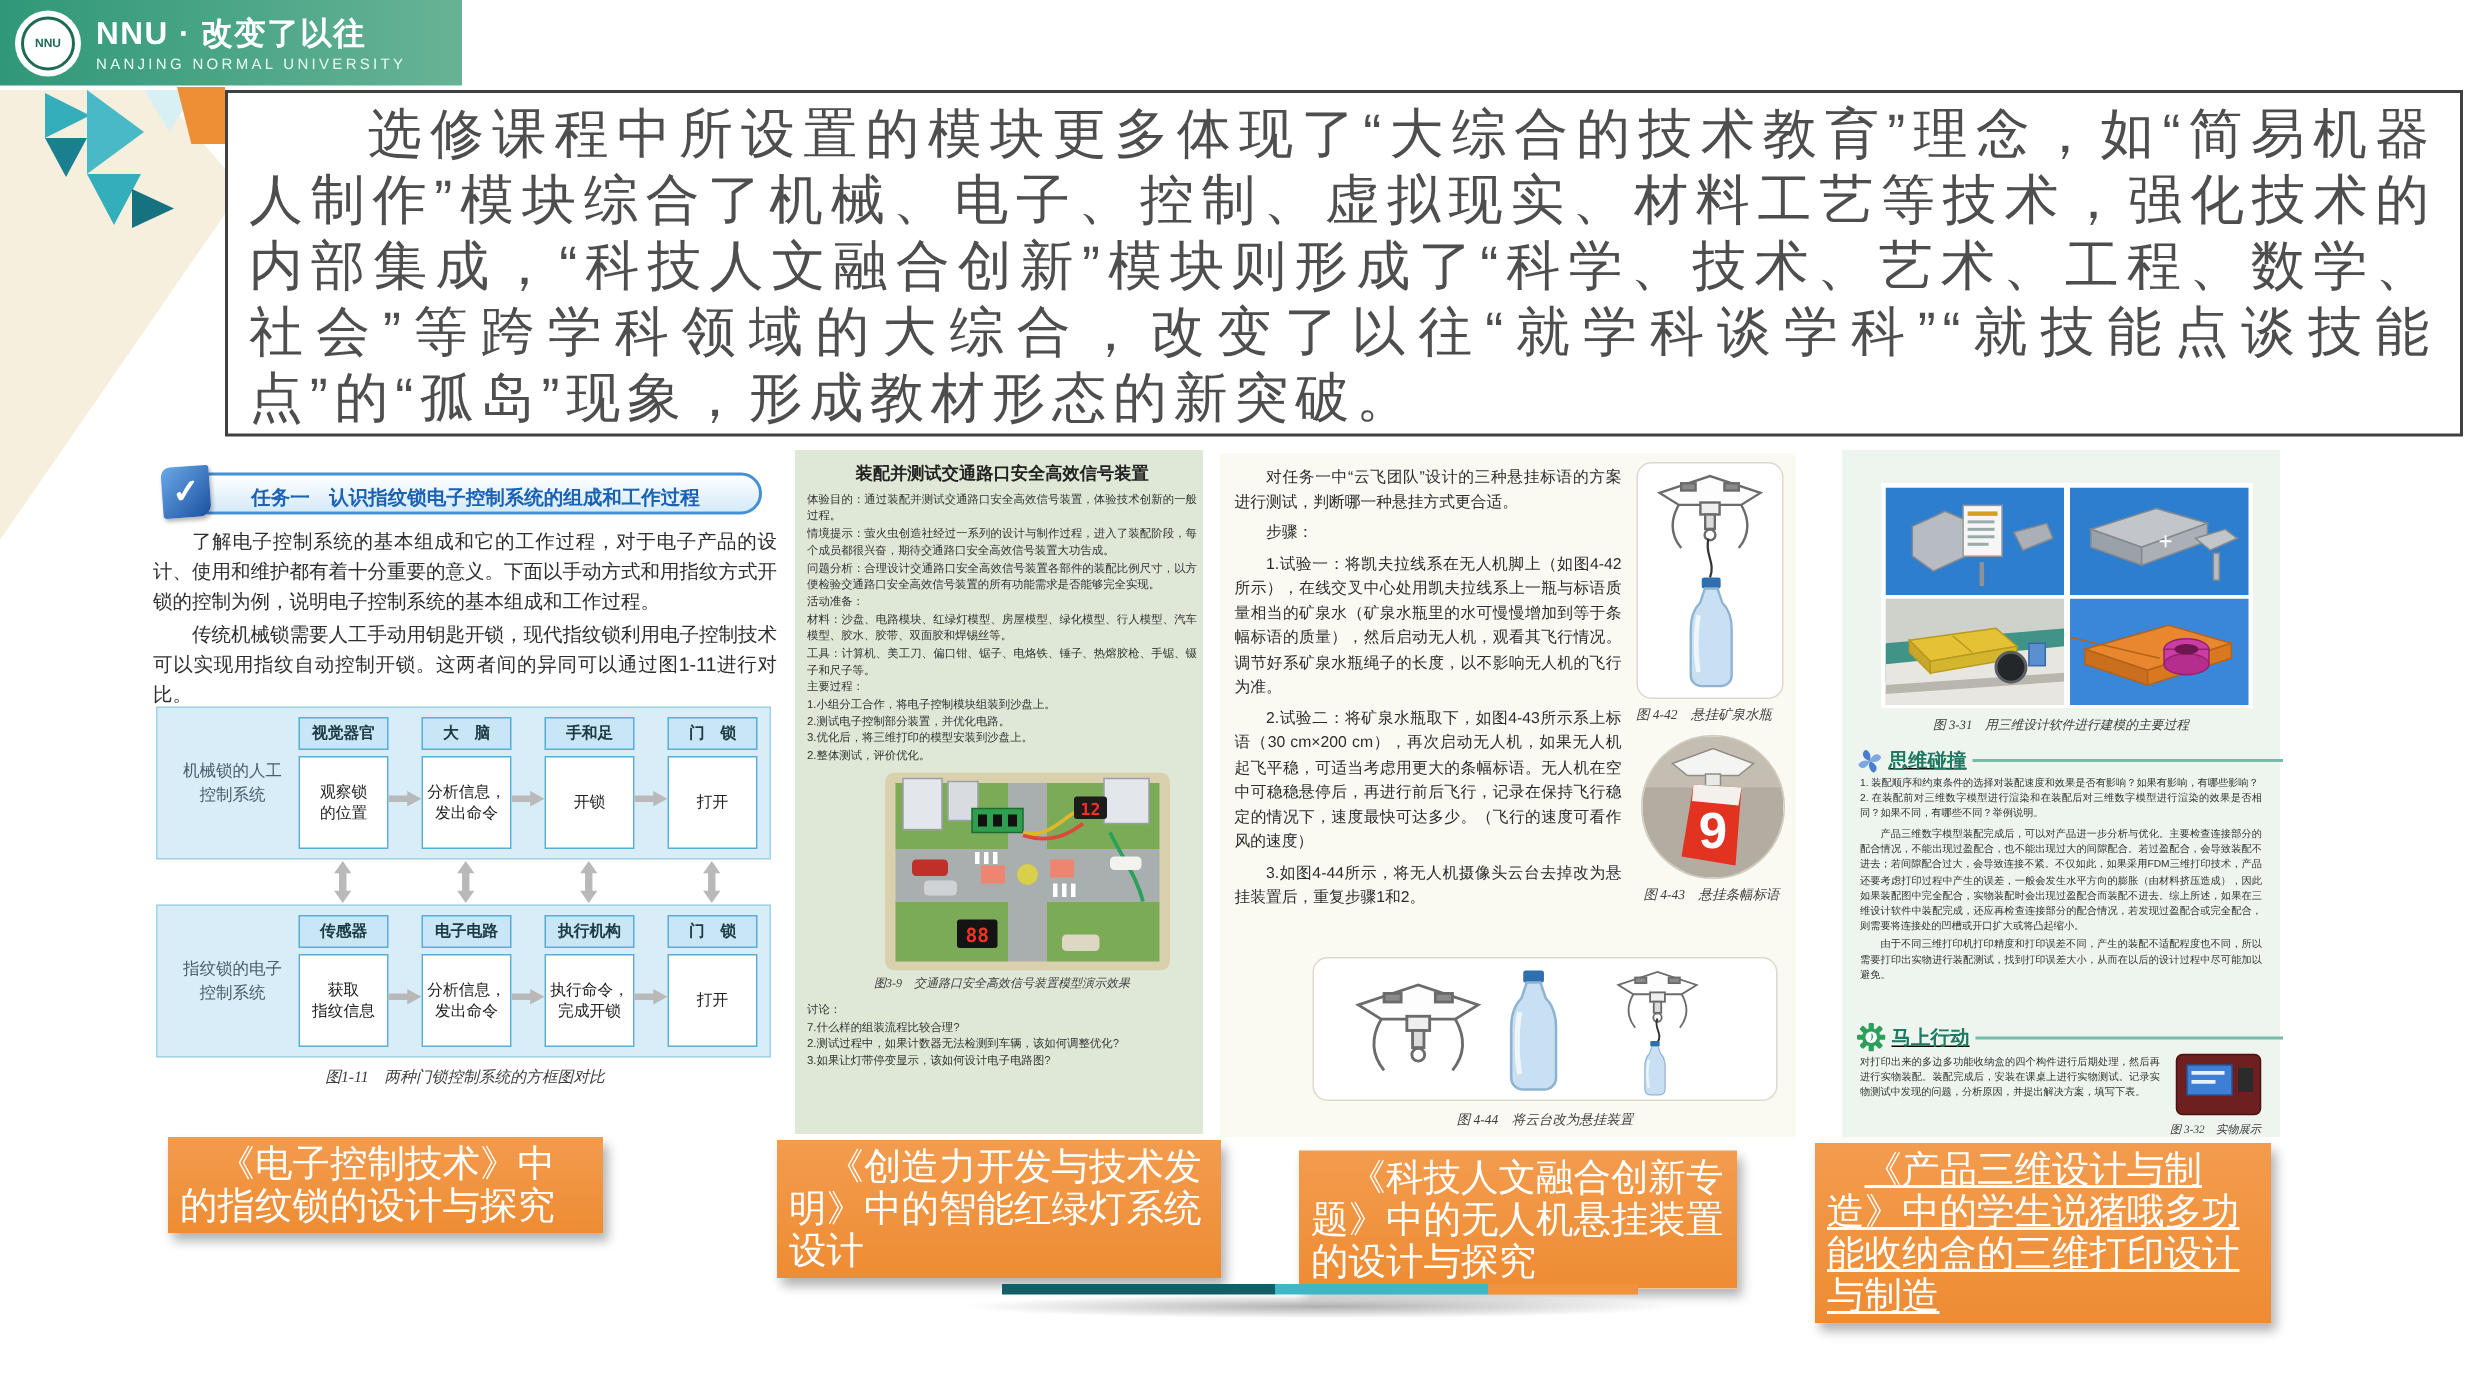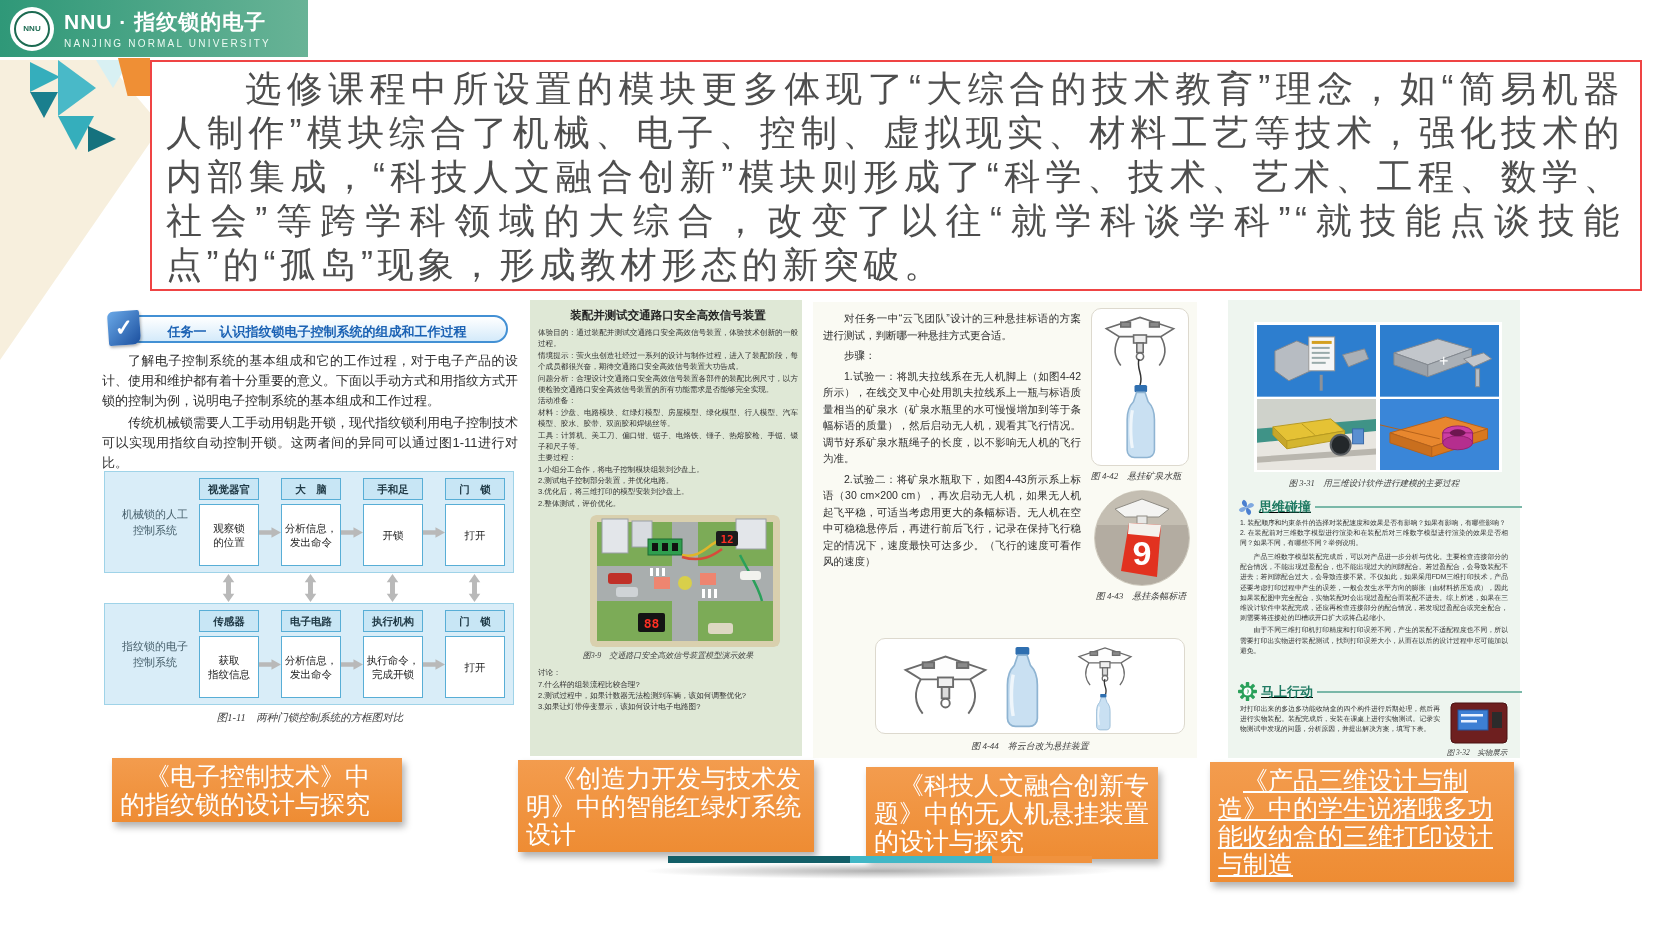--- a/index.html
+++ b/index.html
@@ -13,21 +13,21 @@
   .seal{width:44px;height:44px;border-radius:50%;background:#fff;display:flex;align-items:center;justify-content:center;flex:0 0 auto;}
   .seal-inner{width:36px;height:36px;border-radius:50%;border:2px solid #1d6b52;box-sizing:border-box;
               display:flex;align-items:center;justify-content:center;font-size:8px;font-weight:bold;color:#1d6b52;}
   .hdr-line1{color:#fff;font-size:21px;font-weight:bold;letter-spacing:1px;white-space:nowrap;}
   .hdr-line2{color:#eafaf2;font-size:10px;letter-spacing:2.2px;margin-top:2px;white-space:nowrap;}
 
   
   .tri{position:absolute;}
 
   
-  .main-box{left:150px;top:60px;width:1492px;height:231px;border:2px solid #ef4444;background:#fff;
+  .main-box{left:150px;top:60px;width:1492px;height:231px;border:2px solid #404040;background:#fff;
             box-sizing:border-box;padding:5px 16px 5px 14px;}
   .main-text{margin:0;font-size:36px;line-height:44px;letter-spacing:4.5px;color:#4e4e4e;
              text-indent:2.2em;text-align:justify;}
 
   
   .figcap{font-family:"Liberation Serif",serif;font-style:italic;color:#3e3e3e;text-align:center;}
 
   
   .page1{left:100px;top:303px;width:420px;height:440px;background:#fff;}
   .task-banner{position:absolute;left:26px;top:12px;width:382px;height:28px;border:2px solid #4390d4;
@@ -114,21 +114,21 @@
         <path d="M8,24 C6,34 6,50 8,60" stroke="#ffffff" stroke-width="3" fill="none" opacity="0.7"></path>
       </g>
     </defs>
   </svg>
 
   <div class="abs hdr">
     <div class="seal">
       <div class="seal-inner">NNU</div>
     </div>
     <div>
-      <div class="hdr-line1">NNU · 指纹锁的电子</div>
+      <div class="hdr-line1">NNU · 改变了以往</div>
       <div class="hdr-line2">NANJING NORMAL UNIVERSITY</div>
     </div>
   </div>
 
   <div class="tri" style="left:0;top:60px;width:170px;height:300px;background:#f7efdd;clip-path:polygon(0 0,62% 0,95% 22%,0 100%);"></div>
   <div class="tri" style="left:30px;top:62px;width:30px;height:30px;background:#35aebc;clip-path:polygon(0 0,100% 50%,0 100%);"></div>
   <div class="tri" style="left:30px;top:92px;width:28px;height:26px;background:#1a7f8e;clip-path:polygon(0 0,100% 0,50% 100%);"></div>
   <div class="tri" style="left:58px;top:60px;width:38px;height:56px;background:#49b9c8;clip-path:polygon(0 0,100% 50%,0 100%);"></div>
   <div class="tri" style="left:96px;top:60px;width:34px;height:28px;background:#d8f0f3;clip-path:polygon(0 0,100% 0,50% 100%);"></div>
   <div class="tri" style="left:118px;top:58px;width:32px;height:38px;background:#ef8f35;clip-path:polygon(0 0,100% 0,100% 100%,30% 100%);"></div>
@@ -314,20 +314,21 @@
       <div class="p2line">3.如果让灯带停变显示，该如何设计电子电路图?</div>
     </div>
   </div>
 
   <div class="abs page3">
     <div class="p3text">
       <p>对任务一中“云飞团队”设计的三种悬挂标语的方案进行测试，判断哪一种悬挂方式更合适。</p>
       <p>步骤：</p>
       <p>1.试验一：将凯夫拉线系在无人机脚上（如图4-42所示），在线交叉中心处用凯夫拉线系上一瓶与标语质量相当的矿泉水（矿泉水瓶里的水可慢慢增加到等于条幅标语的质量），然后启动无人机，观看其飞行情况。调节好系矿泉水瓶绳子的长度，以不影响无人机的飞行为准。</p>
       <p style="">2.试验二：将矿泉水瓶取下，如图4-43所示系上标语（30 cm×200 cm），再次启动无人机，如果无人机起飞平稳，可适当考虑用更大的条幅标语。无人机在空中可稳稳悬停后，再进行前后飞行，记录在保持飞行稳定的情况下，速度最快可达多少。（飞行的速度可看作风的速度）</p>
+      <p>3.如图4-44所示，将无人机摄像头云台去掉改为悬挂装置后，重复步骤1和2。</p>
     </div>
 
     <div class="p3panel" style="left:278px;top:6px;width:98px;height:158px;">
       <svg width="96" height="156" viewBox="0 0 96 156">
         <use href="#droneg" transform="translate(8,2) scale(0.8)"></use>
         <path d="M47,50 C44,60 52,66 48,76" stroke="#333" stroke-width="1.5" fill="none"></path>
         <use href="#bottleg" transform="translate(32,76) scale(1.05)"></use>
       </svg>
     </div>
     <div class="figcap p3cap" style="left:258px;top:168px;width:130px;">图 4-42　悬挂矿泉水瓶</div>

